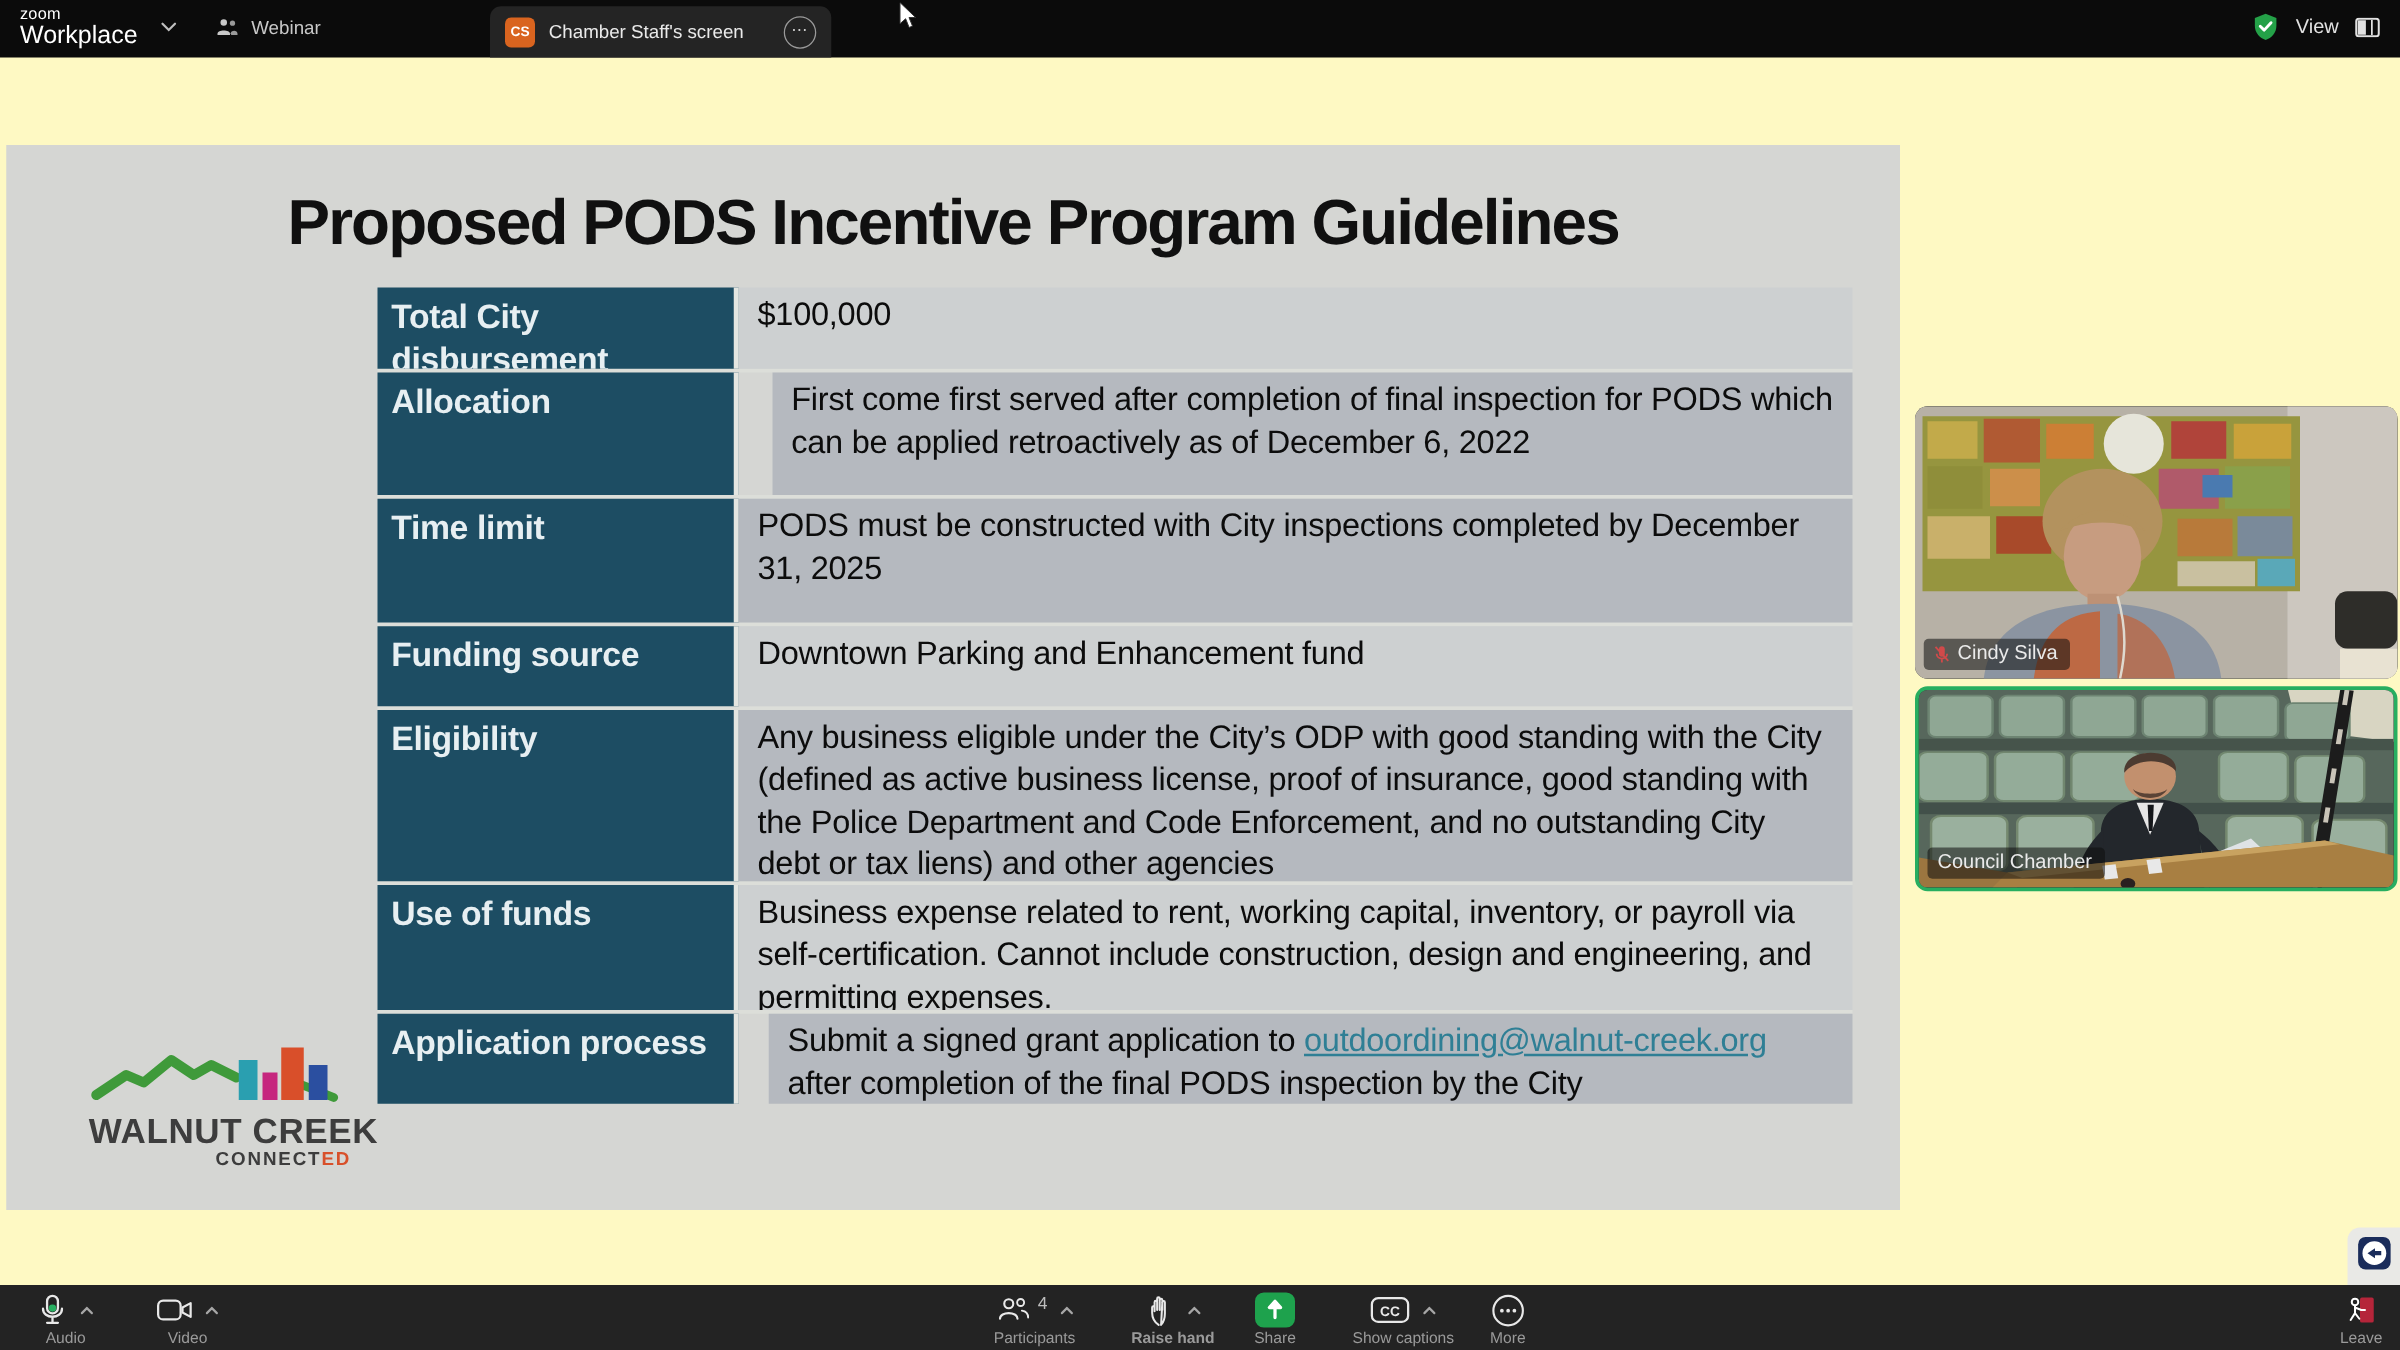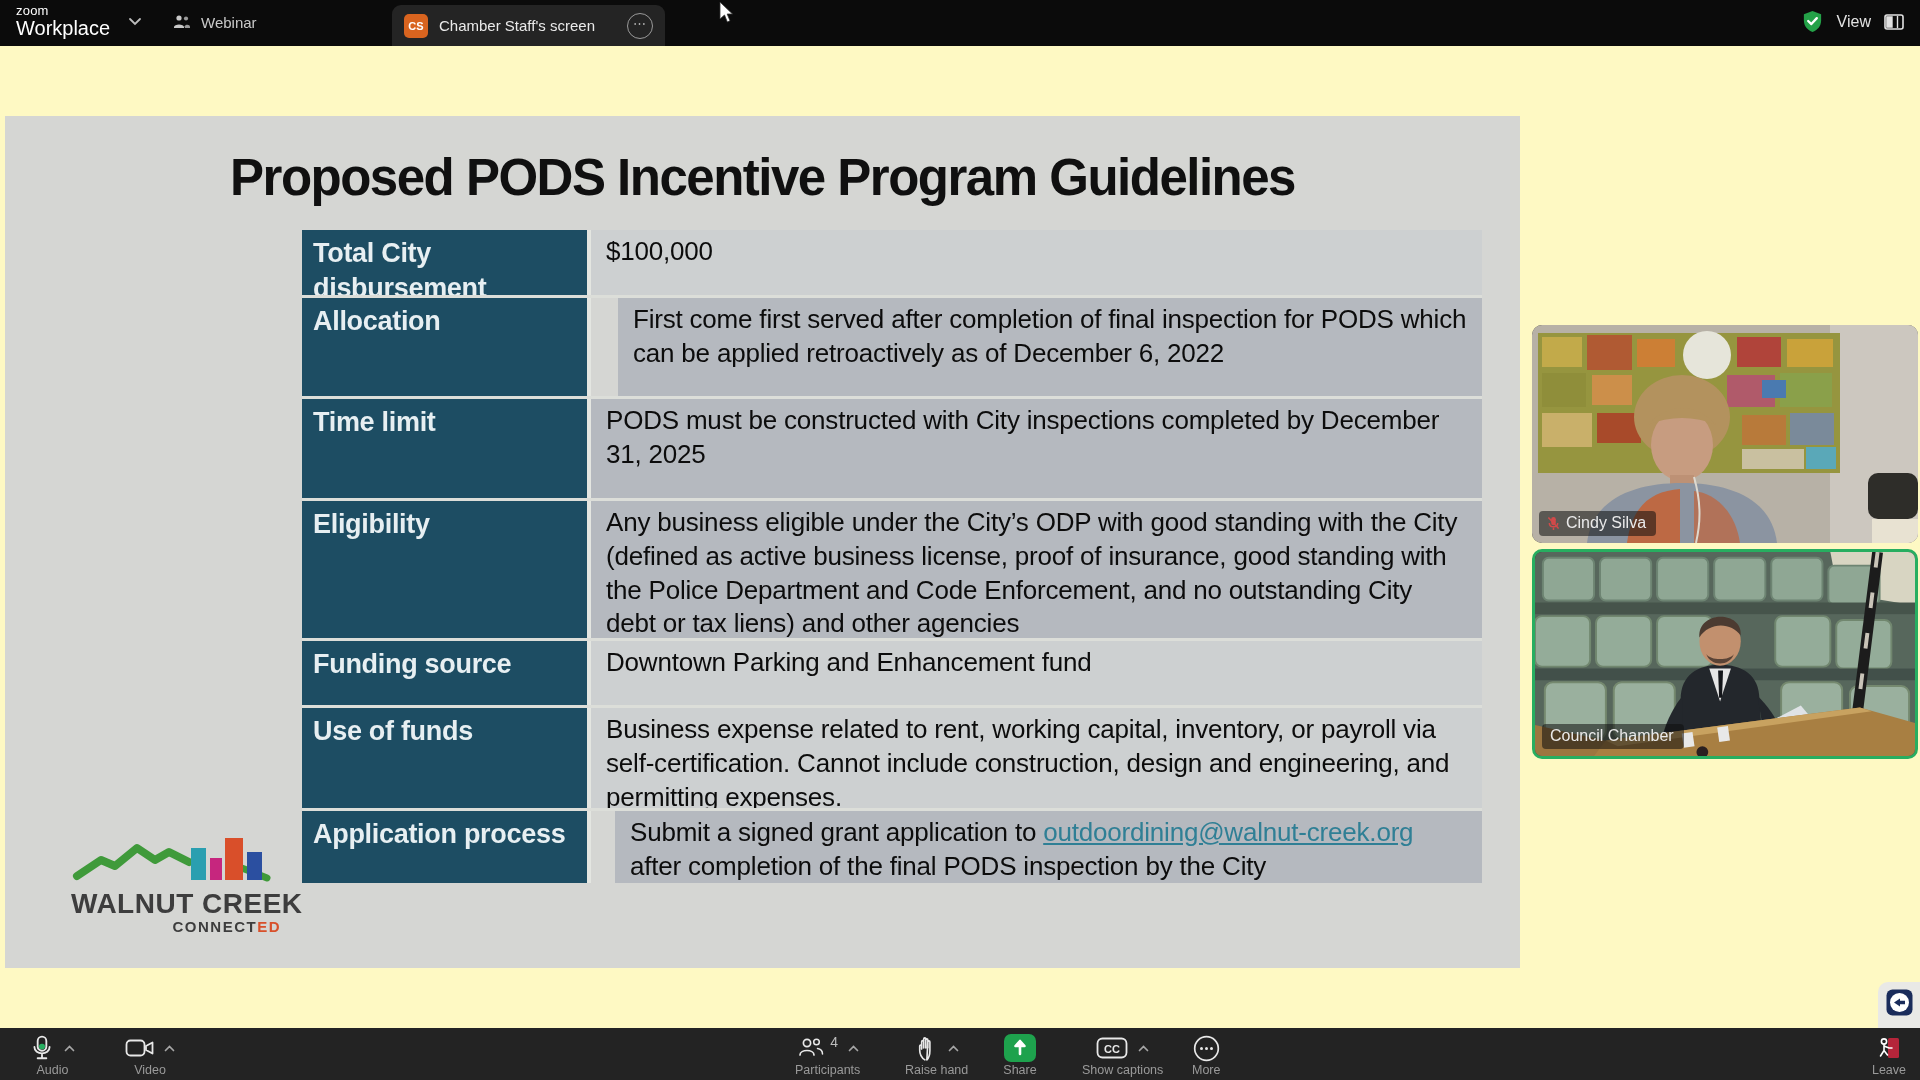--- a/index.html
+++ b/index.html
@@ -32,21 +32,21 @@
   .cell-link { color:var(--link-teal,#2f7f95); text-decoration:underline; cursor:pointer; }
 
   .wc-logo { position:absolute; left:66px; top:710px; width:216px; }
   .wc-logo-name { font-size:28px; font-weight:bold; color:#3d3d3d; letter-spacing:.5px; white-space:nowrap; }
   .wc-logo-sub { text-align:right; padding-right:6px; font-size:15px; font-weight:bold; letter-spacing:1.5px; color:#3d3d3d; margin-top:-2px; }
   .wc-logo-sub .ed { color:var(--accent-orange,#d8502a); }
 
   
   .thumb { position:absolute; left:1532px; width:386px; border-radius:10px; overflow:hidden; background:#333; }
   .thumb-cindy { top:325px; height:218px; }
-  .thumb-council { top:549px; height:210px; border:3px solid var(--active-border,#27ae60); }
+  .thumb-council { top:549px; height:164px; border:3px solid var(--active-border,#27ae60); }
   .thumb svg.scene { position:absolute; inset:0; width:100%; height:100%; }
   .name-tag { position:absolute; left:7px; bottom:7px; background:rgba(15,15,15,.55); color:#eaeaea; font-size:16px; padding:3px 10px 4px 8px; border-radius:4px; display:flex; align-items:center; gap:6px; z-index:2; }
 
   
   .toolbar { position:absolute; left:0; right:0; bottom:0; height:52px; background:#232323; }
   .tb-item { position:absolute; bottom:3px; display:flex; flex-direction:column; align-items:center; color:#9a9a9a; font-size:12.5px; cursor:pointer; }
   .tb-iconrow { height:28px; display:flex; align-items:center; gap:10px; }
   .tb-label { margin-top:1px; white-space:nowrap; }
   .chev { opacity:.85; }
 
@@ -111,27 +111,27 @@
     <div class="tvalue shade-light">$100,000</div>
   </div>
         <div class="trow" style="height: 101px; gap: 27px;">
     <div class="tlabel">Allocation</div>
     <div class="tvalue shade-dark">First come first served after completion of final inspection for PODS which can be applied retroactively as of December 6, 2022</div>
   </div>
         <div class="trow" style="height: 102px;">
     <div class="tlabel">Time limit</div>
     <div class="tvalue shade-dark">PODS must be constructed with City inspections completed by December 31, 2025</div>
   </div>
+        <div class="trow" style="height: 67px;">
+    <div class="tlabel">Funding source</div>
+    <div class="tvalue shade-light">Downtown Parking and Enhancement fund</div>
+  </div>
         <div class="trow" style="height: 140px;">
     <div class="tlabel">Eligibility</div>
     <div class="tvalue shade-dark">Any business eligible under the City’s ODP with good standing with the City (defined as active business license, proof of insurance, good standing with the Police Department and Code Enforcement, and no outstanding City debt or tax liens) and other agencies</div>
-  </div>
-        <div class="trow" style="height: 67px;">
-    <div class="tlabel">Funding source</div>
-    <div class="tvalue shade-light">Downtown Parking and Enhancement fund</div>
   </div>
         <div class="trow" style="height: 103px;">
     <div class="tlabel">Use of funds</div>
     <div class="tvalue shade-light">Business expense related to rent, working capital, inventory, or payroll via self-certification. Cannot include construction, design and engineering, and permitting expenses.</div>
   </div>
         <div class="trow" style="height: 72px;">
     <div class="tlabel">Application process</div>
     <div class="tvalue shade-dark"><span>Submit a signed grant application to </span><span class="cell-link">outdoordining@walnut-creek.org</span><span> after completion of the final PODS inspection by the City</span></div>
   </div>
       </div>
@@ -290,21 +290,21 @@
           <path d="M21.5,12.5 C25,13 26.5,15.5 26.5,18" fill="none" stroke="#e8e8e8" stroke-width="1.5" stroke-linecap="round"></path>
         </svg>
         <span style="color:#bdbdbd;font-size:14px;margin-left:-6px;margin-top:-12px;">4</span>
         <svg class="chev" width="11" height="7" viewBox="0 0 11 7">
             <polyline points="1.5,5.5 5.5,1.5 9.5,5.5" fill="none" stroke="#bdbdbd" stroke-width="1.7" stroke-linecap="round"></polyline>
           </svg>
       </div>
       <div class="tb-label">Participants</div>
     </div>
 
-    <div class="tb-item" style="left:905px;">
+    <div class="tb-item" style="left:905px;font-weight:bold;">
       <div class="tb-iconrow">
         <svg width="24" height="26" viewBox="0 0 20 24">
           <path d="M9,23 C6,21 4.2,17.5 4.2,14 L4.2,10.2 C4.2,8.9 6,8.9 6,10.2 L6,13 M6,13 L6,6.2 C6,4.9 7.9,4.9 7.9,6.2 L7.9,12 M7.9,5.5 L7.9,3.6 C7.9,2.3 9.8,2.3 9.8,3.6 L9.8,12 M9.8,4.6 C9.8,3.3 11.7,3.3 11.7,4.6 L11.7,12 M11.7,6.4 C11.7,5.1 13.6,5.1 13.6,6.4 L13.6,14.5 C13.6,18.5 12.6,21 10.8,23 Z" fill="none" stroke="#e8e8e8" stroke-width="1.5" stroke-linecap="round" stroke-linejoin="round"></path>
         </svg>
         <svg class="chev" width="11" height="7" viewBox="0 0 11 7">
             <polyline points="1.5,5.5 5.5,1.5 9.5,5.5" fill="none" stroke="#bdbdbd" stroke-width="1.7" stroke-linecap="round"></polyline>
           </svg>
       </div>
       <div class="tb-label">Raise hand</div>
     </div>

